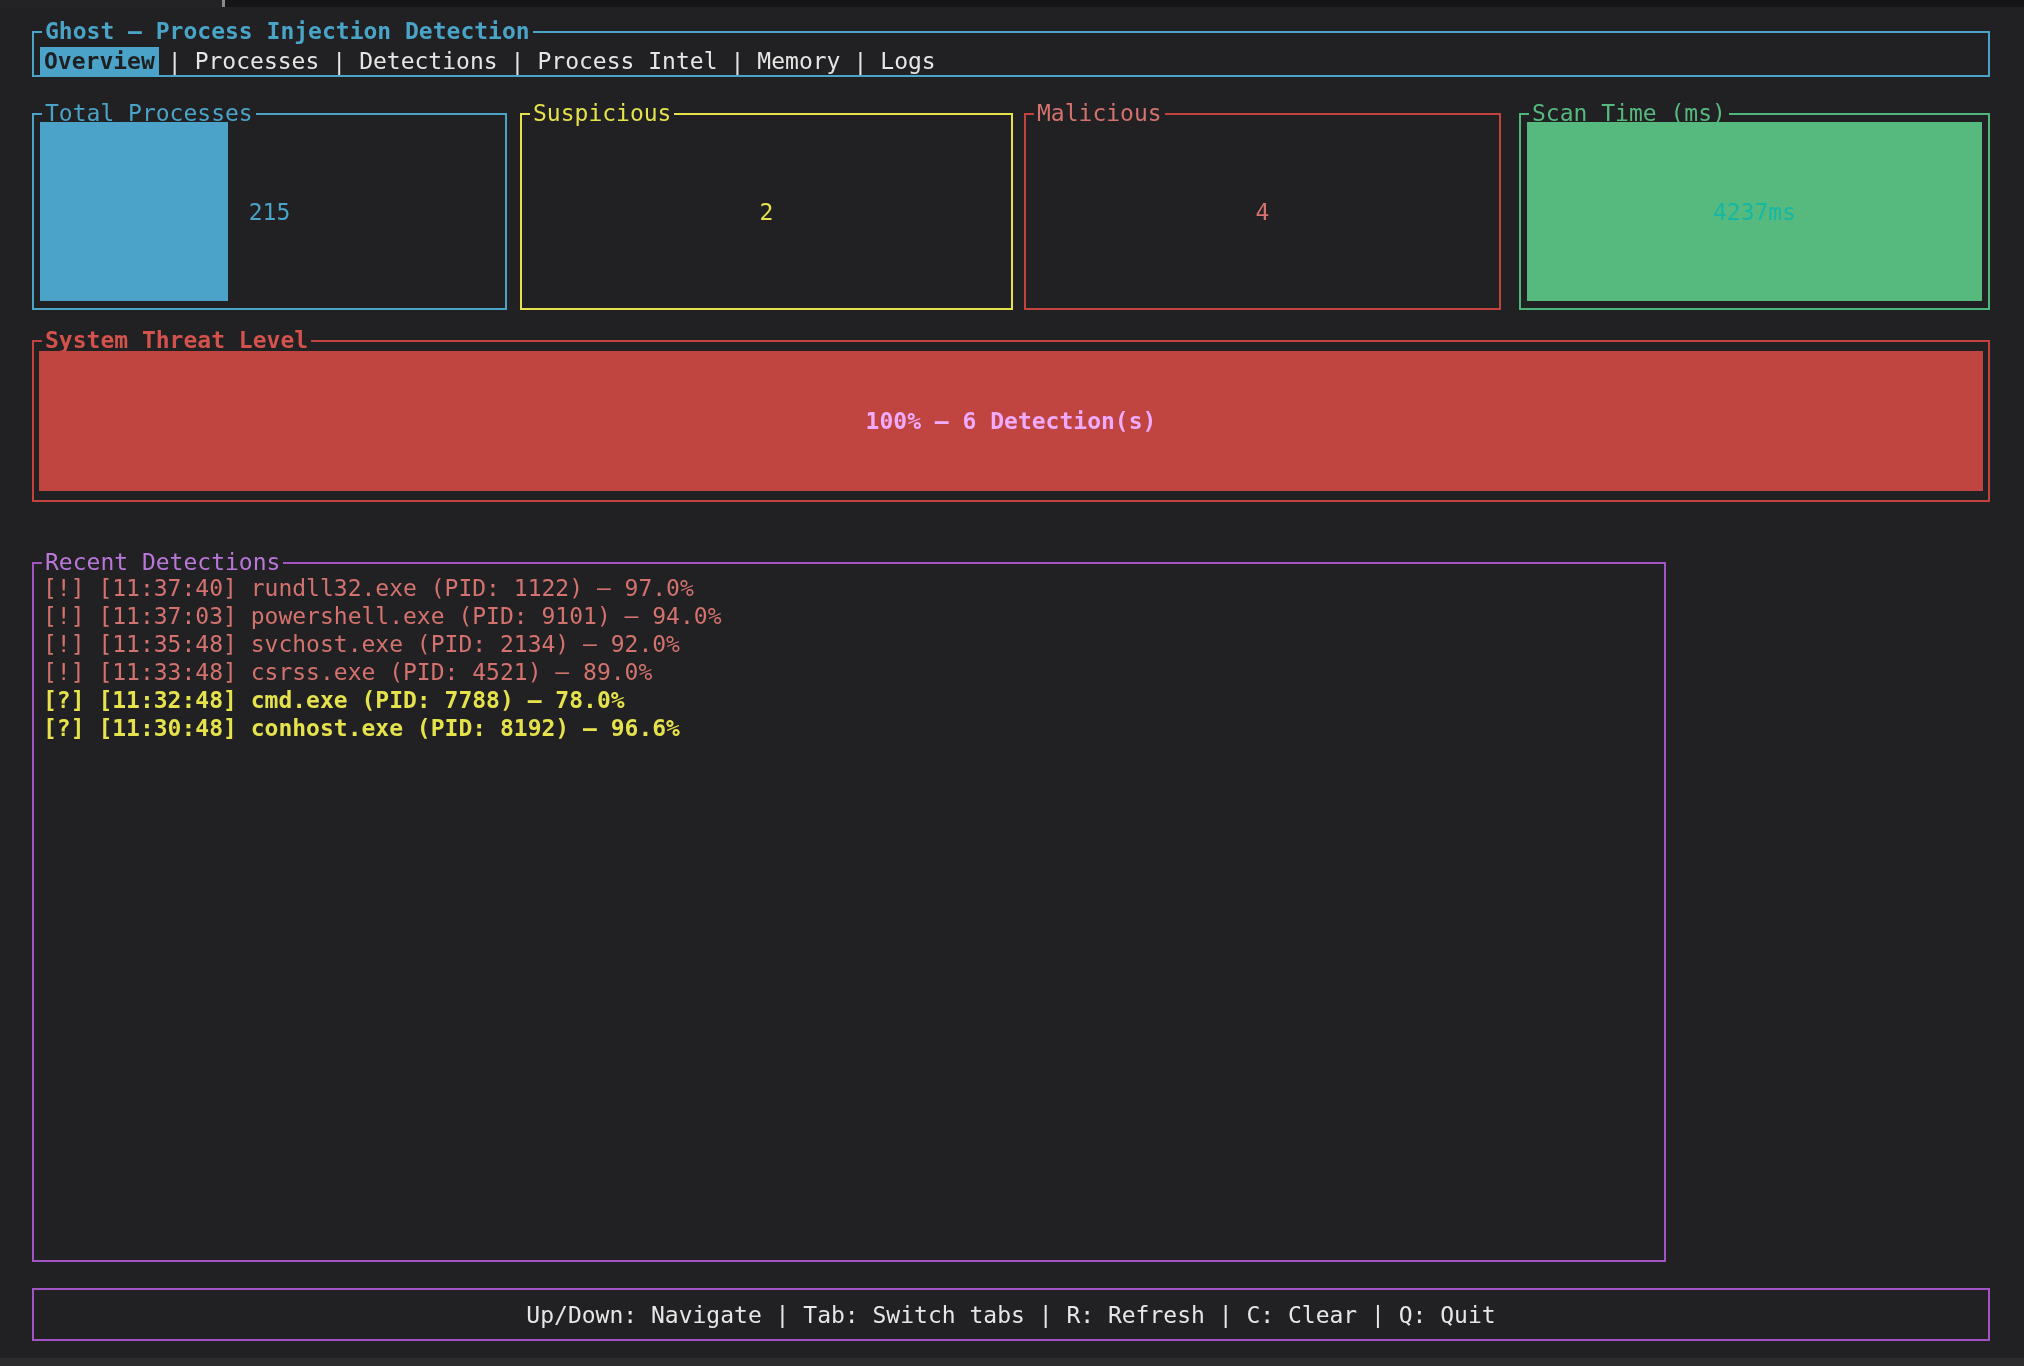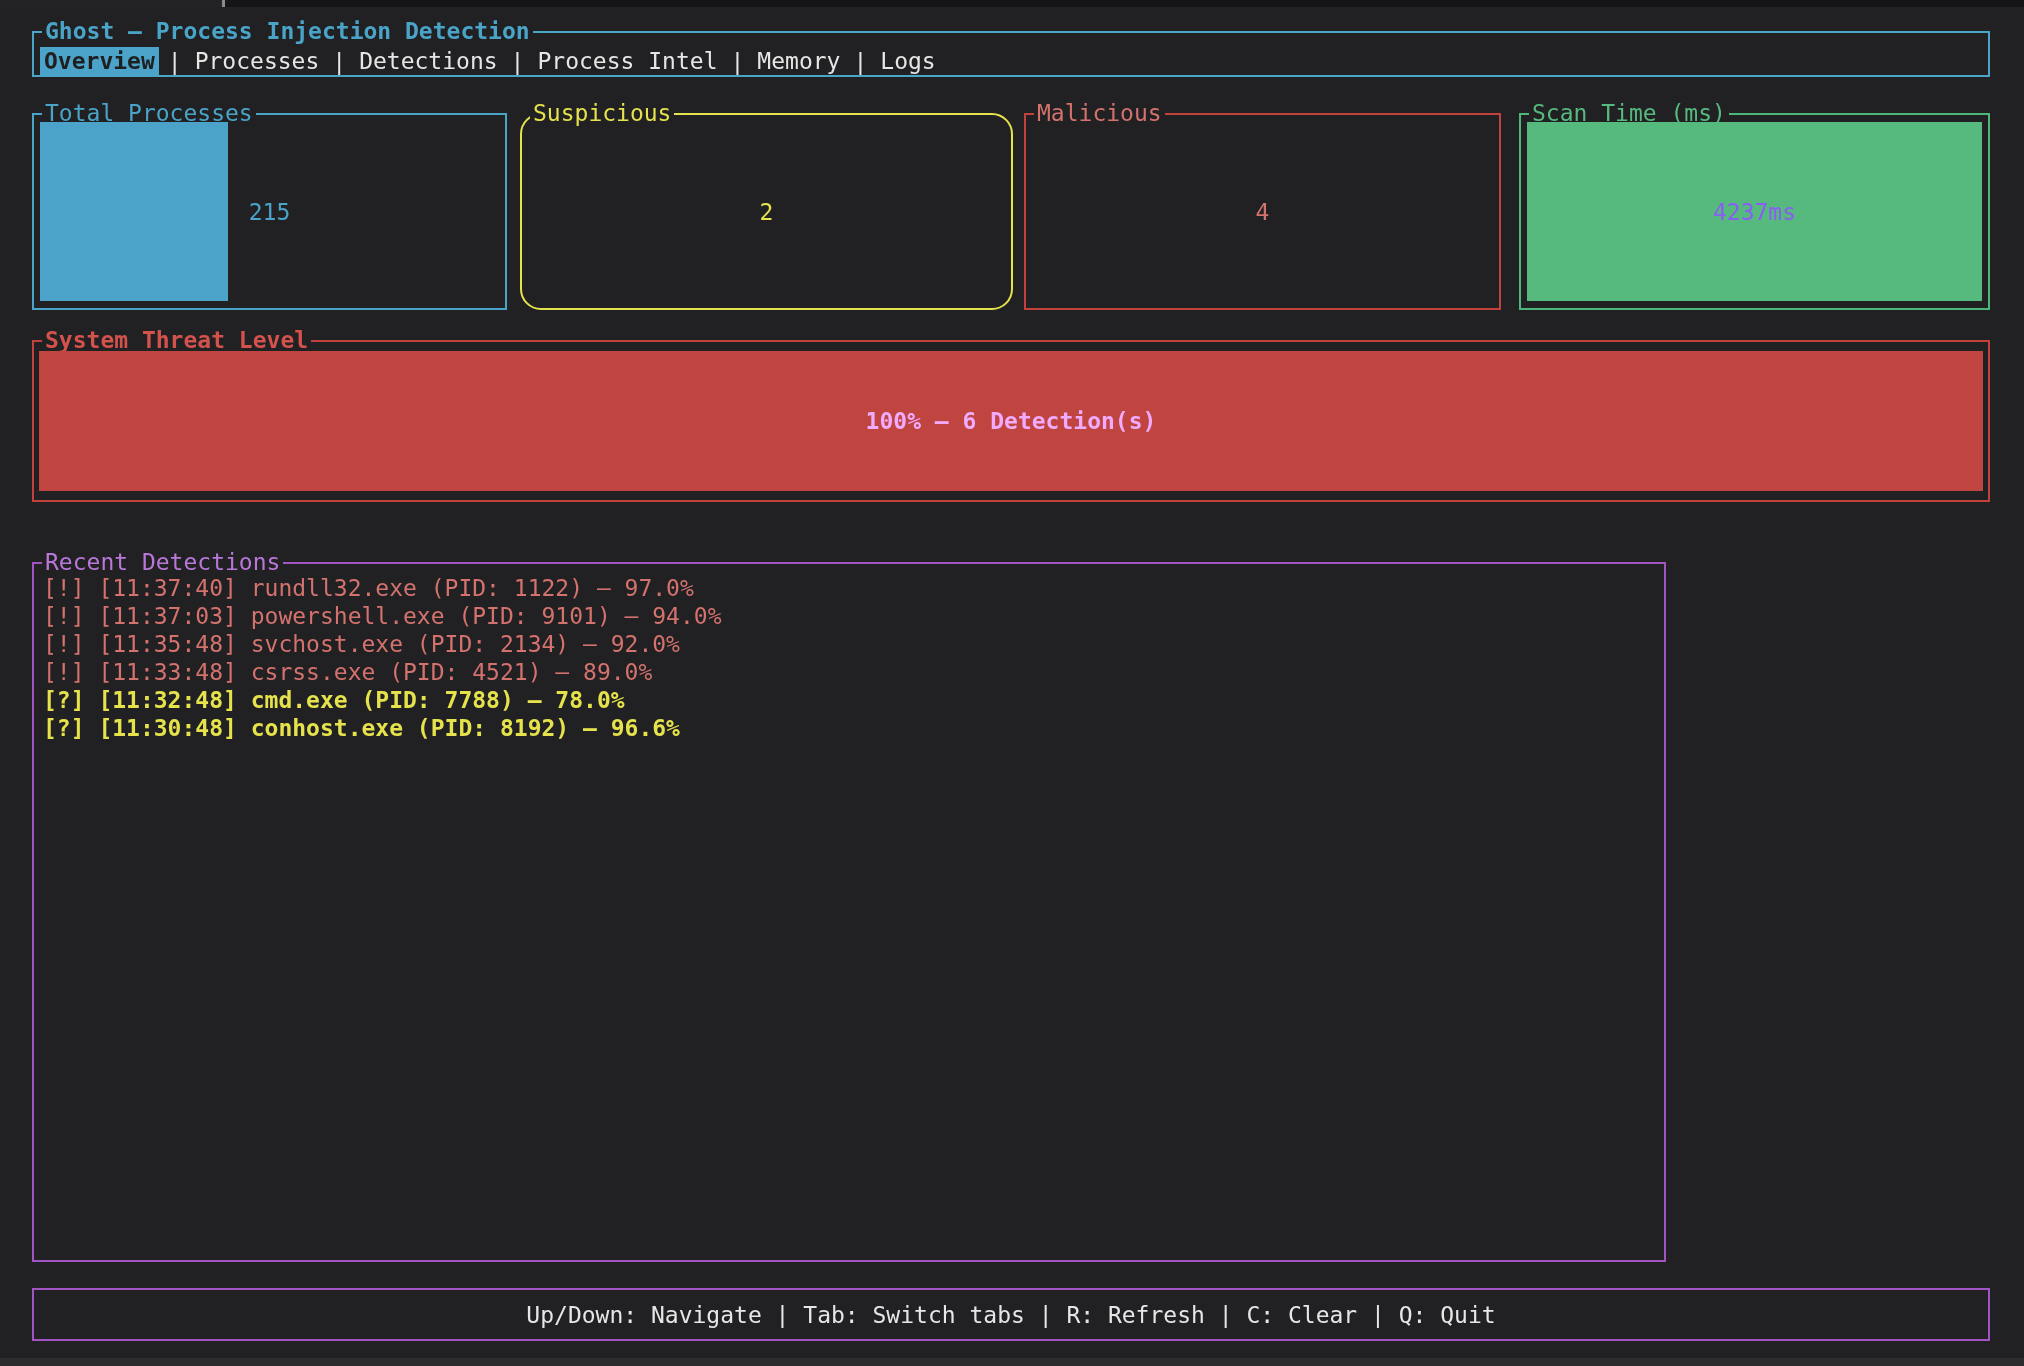--- a/index.html
+++ b/index.html
@@ -54,32 +54,32 @@
   .stat-box .gauge{position:absolute;left:6px;right:6px;top:7px;bottom:7px;}
   .gauge-fill{position:absolute;left:0;top:0;bottom:0;}
   .gauge-label{
     position:absolute;left:0;right:0;top:0;bottom:0;
     display:flex;align-items:center;justify-content:center;white-space:pre;
   }
   .box-total{left:32px;width:475px;border-color:var(--blue);}
   .box-total .box-title{color:var(--blue);}
   .box-total .gauge-fill{background:var(--blue-fill);}
   .box-total .gauge-label{color:var(--blue);}
-  .box-suspicious{left:520px;width:493px;border-color:var(--yellow);border-radius:21px;}
+  .box-suspicious{left:520px;width:493px;border-color:var(--yellow);}
   .box-suspicious .box-title{color:var(--yellow);}
   .box-suspicious .gauge-fill{background:var(--yellow);}
   .box-suspicious .gauge-label{color:var(--yellow);}
   .box-malicious{left:1024px;width:477px;border-color:var(--red-border);}
   .box-malicious .box-title{color:var(--red-text);}
   .box-malicious .gauge-fill{background:var(--red-fill);}
   .box-malicious .gauge-label{color:var(--red-text);}
   .box-scantime{left:1519px;width:471px;border-color:var(--green-border);}
   .box-scantime .box-title{color:var(--green-fill);}
   .box-scantime .gauge-fill{background:var(--green-fill);}
-  .box-scantime .gauge-label{color:#8b5cf6;}
+  .box-scantime .gauge-label{color:#14b8a6;}
 
   
   .threat-box{left:32px;top:340px;width:1958px;height:162px;border-color:var(--red-border);}
   .threat-box .box-title{color:#d4524c;font-weight:700;}
   .threat-box .gauge{position:absolute;left:5px;right:5px;top:9px;bottom:9px;}
   .threat-box .gauge-fill{background:var(--red-fill);}
   .threat-box .gauge-label{color:#f0abfc;font-weight:700;}
 
   
   .detections-box{left:32px;top:562px;width:1634px;height:700px;border-color:var(--purple);}

